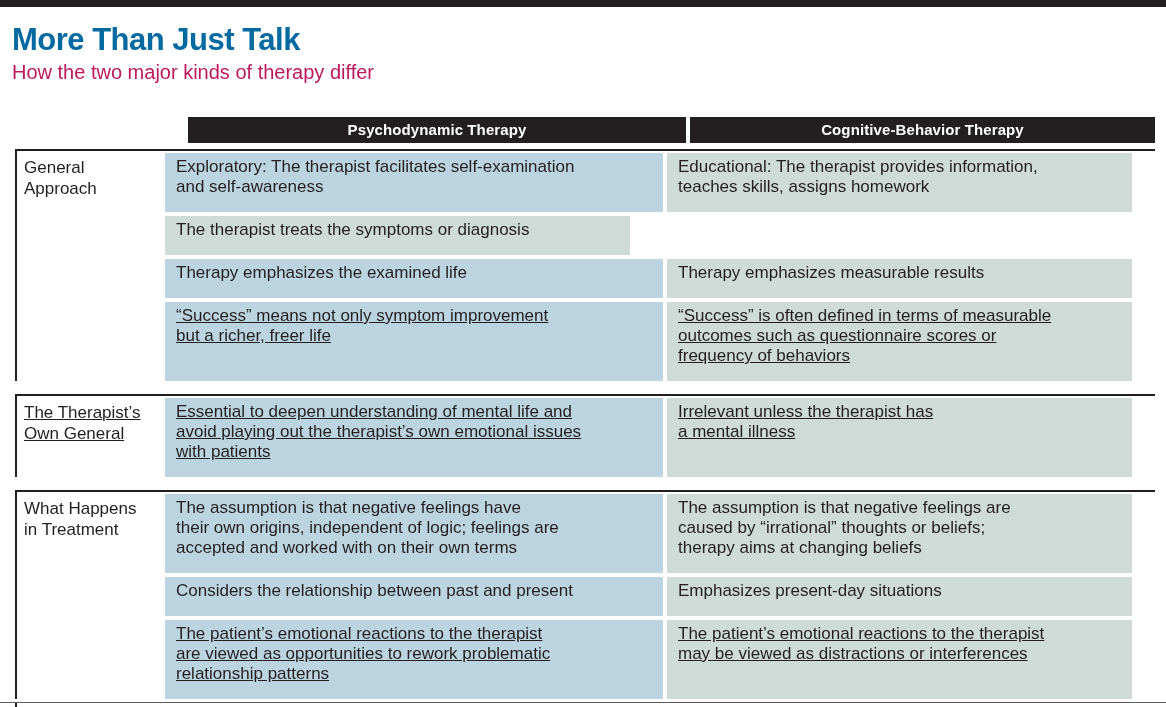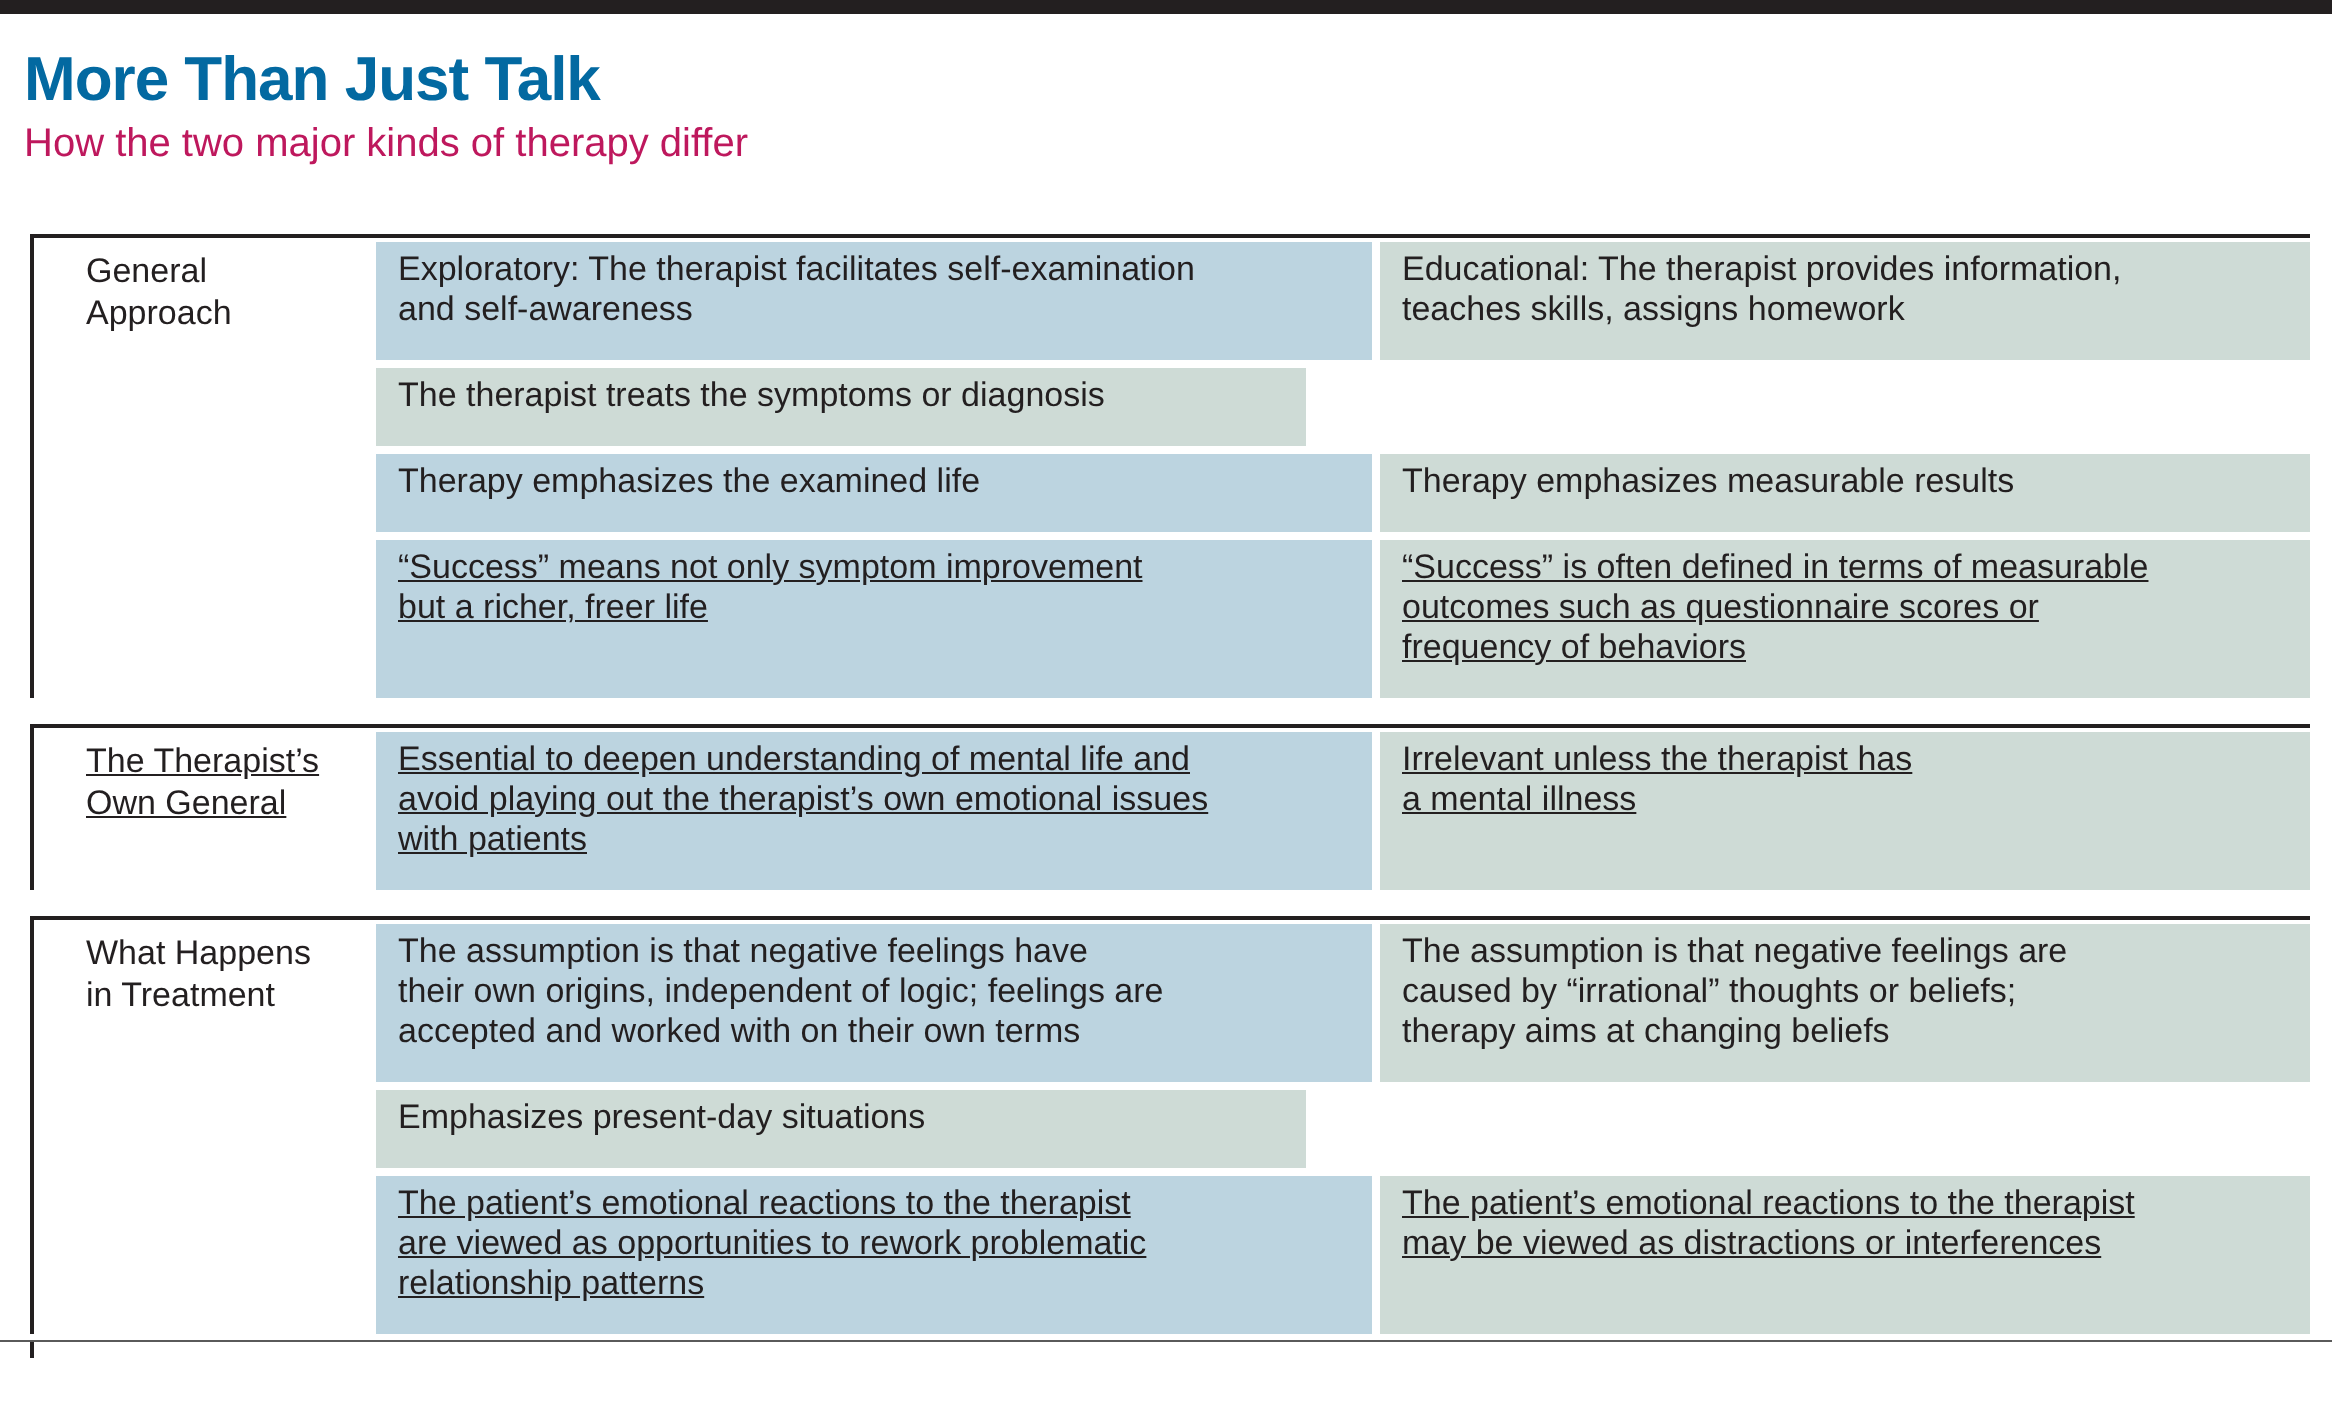--- a/index.html
+++ b/index.html
@@ -30,22 +30,22 @@
   .section{
     border-top:2px solid #231f20;
     border-left:2px solid #231f20;
     padding-top:2px;
     margin-bottom:13px;
   }
   .section:last-child{margin-bottom:0;}
   .row{display:flex;align-items:stretch;margin-bottom:4px;}
   .row:last-child{margin-bottom:0;text-decoration:underline;}
   .label-cell{
-    width:171px;box-sizing:border-box;background:#ffffff;
-    padding:4px 8px 0 26px;font-size:17px;line-height:21px;
+    width:148px;box-sizing:border-box;background:#ffffff;
+    padding:4px 8px 0 7px;font-size:17px;line-height:21px;
     white-space:pre-line;flex-shrink:0;
   }
   .cell{
     box-sizing:border-box;font-size:17px;line-height:20px;
     padding:4px 10px 15px 11px;white-space:pre-line;flex-shrink:0;
   }
   .cell.left{width:498px;margin-right:4px;background:var(--psy,#bcd4e0);}
   .cell.right{width:465px;background:var(--cbt,#cedbd6);}
   .bottom-rule{height:1px;background:#5a5a5a;width:1166px;margin-top:3px;}
   .bottom-stub{width:2px;height:8px;background:#231f20;margin-left:15px;}
@@ -54,20 +54,25 @@
 <body style="--psy: #bcd4e0; --cbt: #cedbd6; --bar: #231f20;">
 
 <div class="topbar"></div>
 
 <div class="masthead">
   <div class="title">More Than Just Talk</div>
   <div class="subtitle">How the two major kinds of therapy differ</div>
 </div>
 
 <div class="table-wrap">
+  <div class="header-row">
+    <div class="header-spacer"></div>
+    <div class="col-header c1">Psychodynamic Therapy</div>
+    <div class="col-header c2">Cognitive-Behavior Therapy</div>
+  </div>
   <div class="sections">
       <div class="section">
         <div class="row">
           <div class="label-cell">General
 Approach</div>
           <div class="cell left">Exploratory: The therapist facilitates self-examination
 and self-awareness</div>
           <div class="cell right">Educational: The therapist provides information,
 teaches skills, assigns homework</div>
         </div>
@@ -106,20 +111,21 @@
 in Treatment</div>
           <div class="cell left">The assumption is that negative feelings have
 their own origins, independent of logic; feelings are
 accepted and worked with on their own terms</div>
           <div class="cell right">The assumption is that negative feelings are
 caused by “irrational” thoughts or beliefs;
 therapy aims at changing beliefs</div>
         </div>
         <div class="row">
           <div class="label-cell"></div>
+          <div class="cell left">Considers the relationship between past and present</div>
           <div class="cell right">Emphasizes present-day situations</div>
         </div>
         <div class="row">
           <div class="label-cell"></div>
           <div class="cell left">The patient’s emotional reactions to the therapist
 are viewed as opportunities to rework problematic
 relationship patterns</div>
           <div class="cell right">The patient’s emotional reactions to the therapist
 may be viewed as distractions or interferences</div>
         </div>

